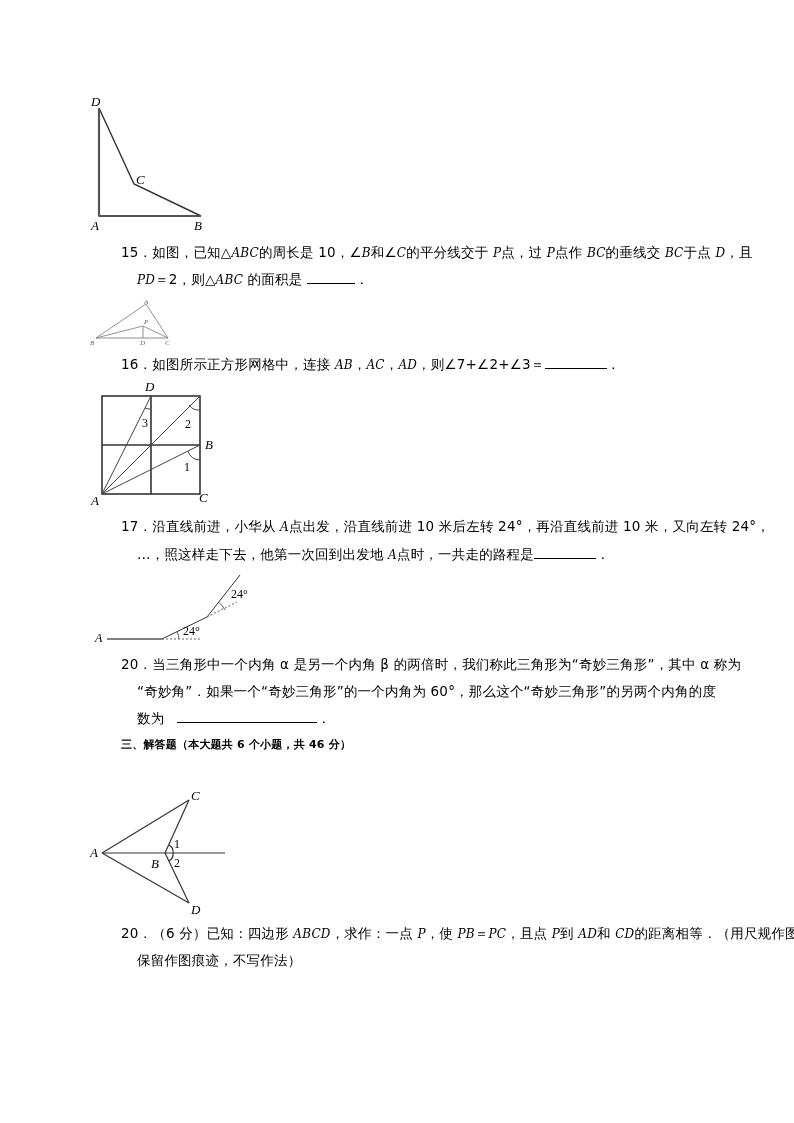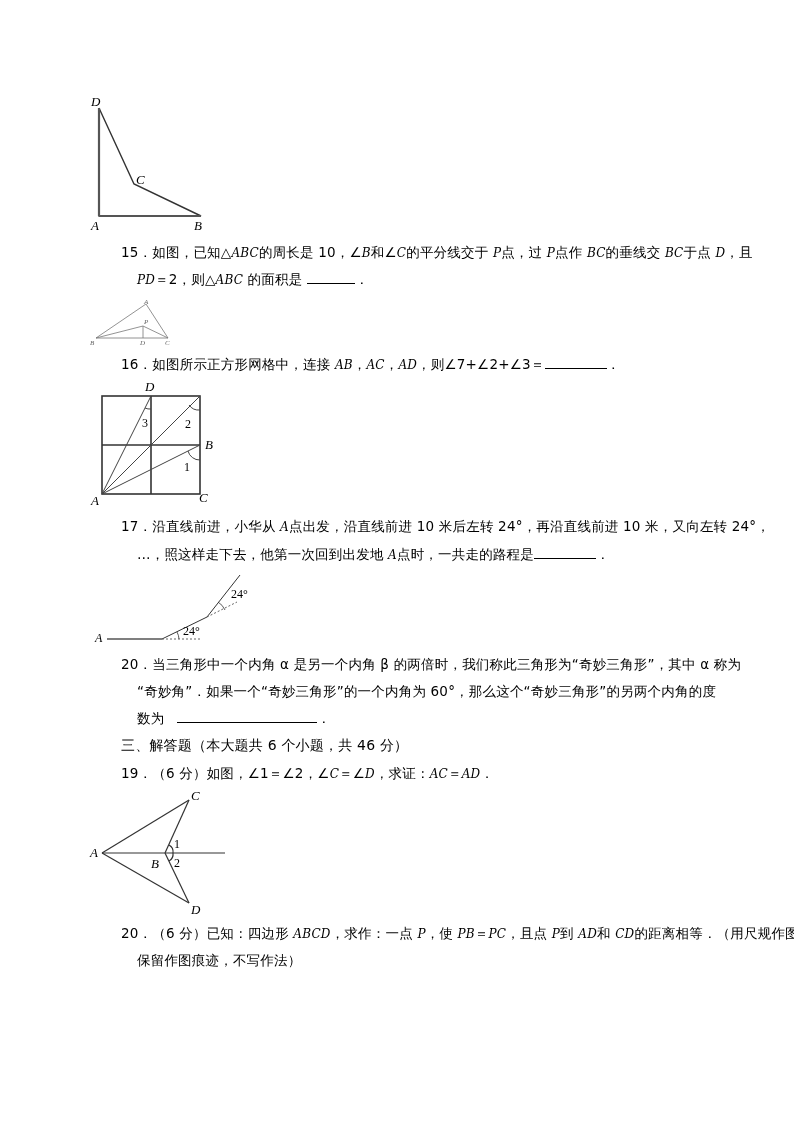--- a/index.html
+++ b/index.html
@@ -3,21 +3,21 @@
 <meta charset="utf-8">
 <style>
   html, body { margin: 0; padding: 0; background: #ffffff; }
   body { width: 794px; height: 1123px; position: relative; overflow: hidden;
          font-family: "DejaVu Sans", sans-serif; color: #000; }
   .page { position: absolute; left: 0; top: 0; width: 794px; height: 1123px; }
   .line { position: absolute; left: 73px; font-size: 13.5px; line-height: 18px; white-space: nowrap; letter-spacing: 0.2px; margin-left: 48px; }
   .indent { left: 89px; text-align: right; }
   .it { font-family: "DejaVu Serif", serif; font-style: italic; font-size: 12px; }
   .blank { display: inline-block; border-bottom: 1px solid #000; height: 13px; vertical-align: baseline; }
-  .section { font-weight: normal; font-size: 14px; }
+  .section { font-weight: bold; font-size: 11px; }
   svg { position: absolute; overflow: visible; }
   svg text { font-family: "Liberation Serif", serif; font-style: italic; }
   .num { font-style: normal !important; }
 </style>
 </head>
 <body>
 
 <div class="page">
 
   <svg style="left:80px;top:90px;" width="150" height="150">
@@ -97,23 +97,20 @@
   </div>
   <div class="line indent" style="top:682px;">
     <span>“奇妙角”．如果一个“奇妙三角形”的一个内角为 60°，那么这个“奇妙三角形”的另两个内角的度</span>
   </div>
   <div class="line indent" style="top:709px;">
     <span>数为 </span><span class="blank" style="width:140px;margin-left:8px;"></span><span>．</span>
   </div>
 
   <div class="line section" style="top:736px;">三、解答题（本大题共 6 个小题，共 46 分）</div>
 
-  <div class="line" style="top:764px;">
-    <span>19．</span><span>（6 分）如图，∠1＝∠2，∠</span><span class="it">C</span><span>＝∠</span><span class="it">D</span><span>，求证：</span><span class="it">AC</span><span>＝</span><span class="it">AD</span><span>．</span>
-  </div>
   <svg style="left:85px;top:785px;" width="150" height="135">
     <g stroke="#333" stroke-width="1.2" fill="none">
       <line x1="17" y1="68" x2="140" y2="68"></line>
       <line x1="17" y1="68" x2="104" y2="15"></line>
       <line x1="17" y1="68" x2="104" y2="118"></line>
       <line x1="104" y1="15" x2="80" y2="68"></line>
       <line x1="80" y1="68" x2="104" y2="118"></line>
       <path d="M 84 60 A 8 8 0 0 1 88 68"></path>
       <path d="M 88 68 A 8 8 0 0 1 84 76"></path>
     </g>

